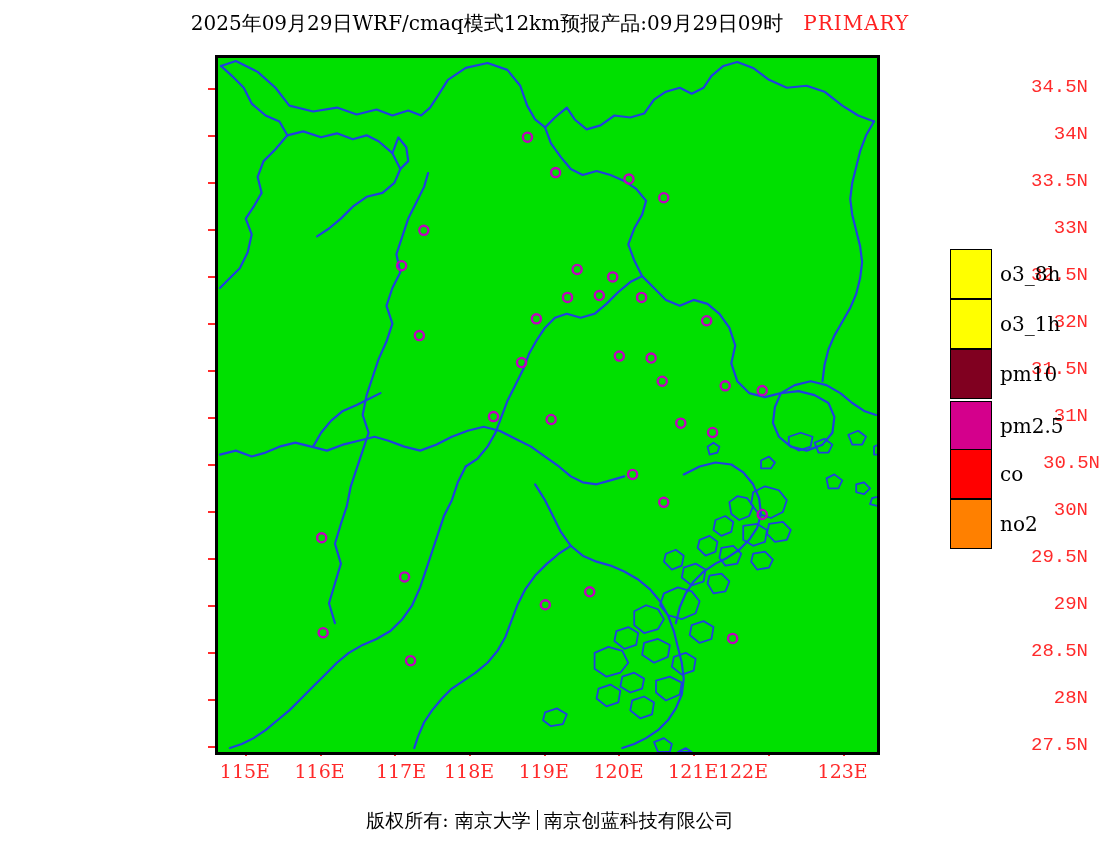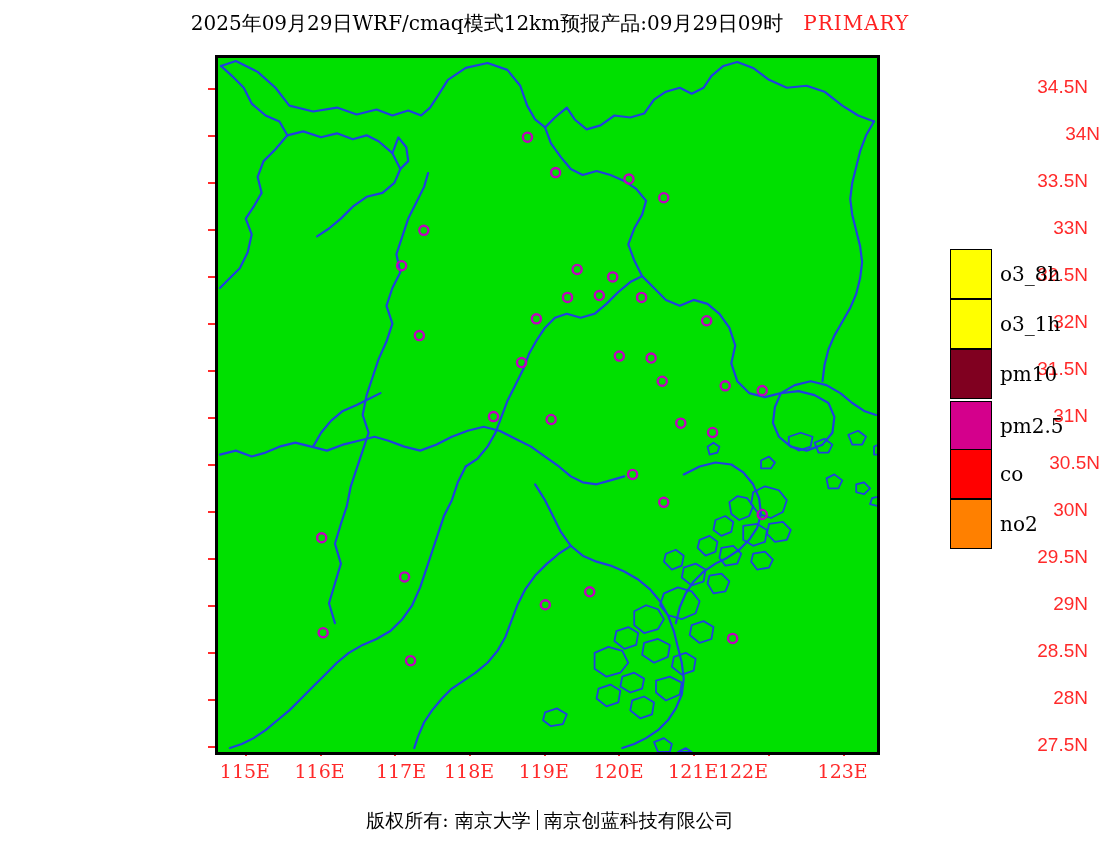--- a/index.html
+++ b/index.html
@@ -24,21 +24,21 @@
   }
 
   
   #map-frame{
     position:absolute;left:215px;top:55px;width:665px;height:700px;
     border:3px solid #000;box-sizing:border-box;background:#00e000;
     overflow:hidden;
   }
   #map-svg{position:absolute;left:0;top:0;width:100%;height:100%;display:block;}
   .ylab2{position:absolute;right:0;text-align:right;width:208px;
-         color:#ff2a2a;font-family:Liberation Sans, sans-serif;font-size:19px;}
+         color:#ff2a2a;font-family:Liberation Mono, monospace;font-size:19px;}
   .xlab{position:absolute;top:760px;color:#ff2a2a;
         font-family:"DejaVu Serif",serif;font-size:19px;
         text-align:center;transform:translateX(-50%);}
   .ytick{position:absolute;width:7px;height:2px;background:#ff2a2a;left:208px;}
   .xtick{position:absolute;height:7px;width:2px;background:#ff2a2a;top:749px;}
 
   
   #legend{position:absolute;left:950px;top:249px;width:134px;height:350px;}
   .legend-row{position:absolute;left:0;width:150px;height:49.8px;}
   .swatch{
@@ -65,21 +65,21 @@
 
 <div id="root">
 
   <div class="title-wrap">
     <span class="title-main">2025年09月29日WRF/cmaq模式12km预报产品:09月29日09时</span><span class="title-primary">PRIMARY</span>
   </div>
 
   <div id="axis-layer">
       <div class="ylab2" style="top: 75.8859px; padding-right: 12px;">34.5N</div>
       <div class="ytick" style="top: 87.8859px;"></div>
-      <div class="ylab2" style="top: 122.866px; ">34N</div>
+      <div class="ylab2" style="top: 122.866px; padding-right: 12px;">34N</div>
       <div class="ytick" style="top: 134.866px;"></div>
       <div class="ylab2" style="top: 169.846px; padding-right: 12px;">33.5N</div>
       <div class="ytick" style="top: 181.846px;"></div>
       <div class="ylab2" style="top: 216.826px; padding-right: 12px;">33N</div>
       <div class="ytick" style="top: 228.826px;"></div>
       <div class="ylab2" style="top: 263.805px; padding-right: 12px;">32.5N</div>
       <div class="ytick" style="top: 275.805px;"></div>
       <div class="ylab2" style="top: 310.785px; padding-right: 12px;">32N</div>
       <div class="ytick" style="top: 322.785px;"></div>
       <div class="ylab2" style="top: 357.765px; padding-right: 12px;">31.5N</div>

